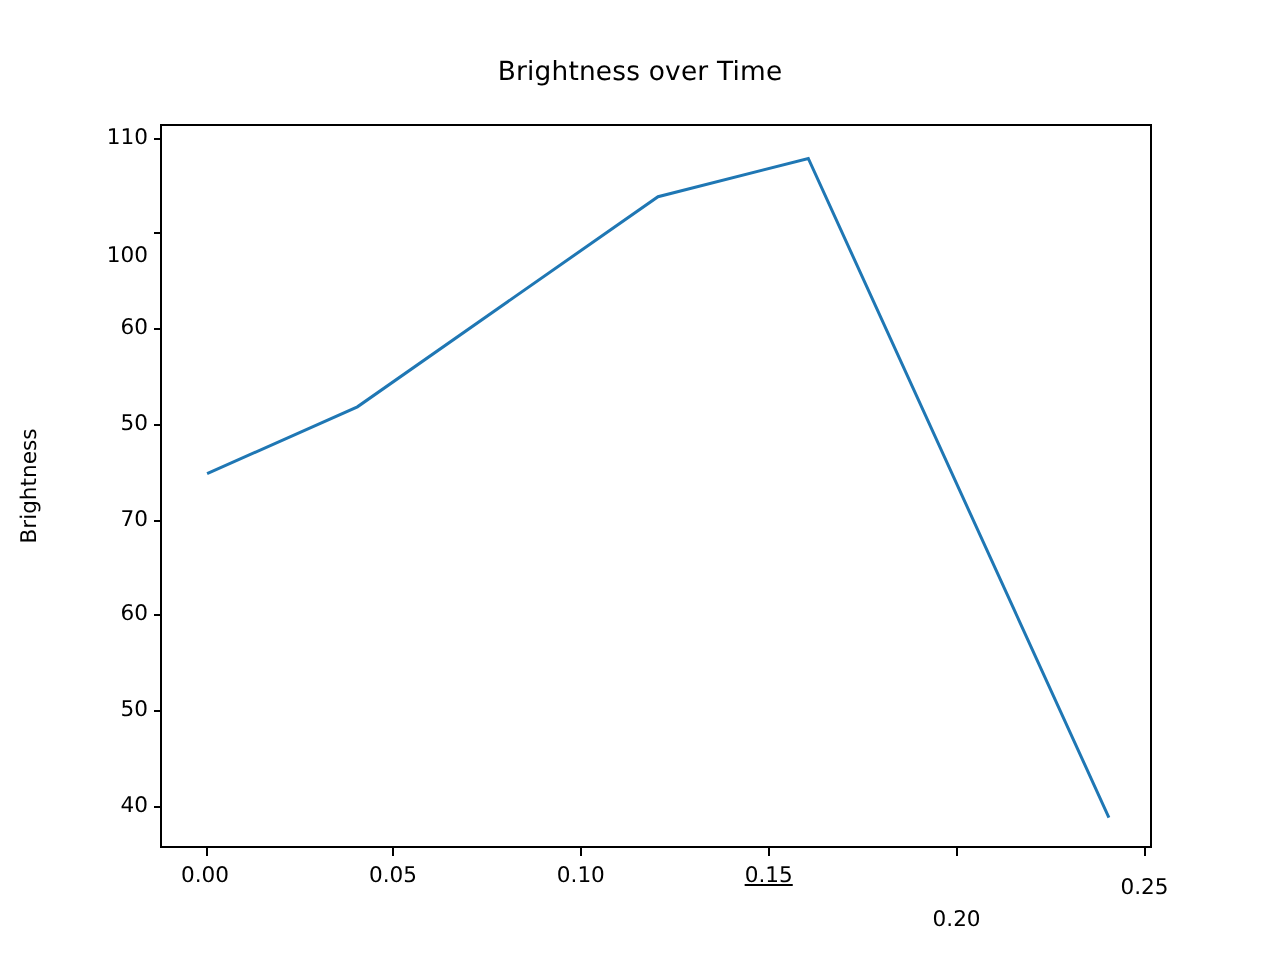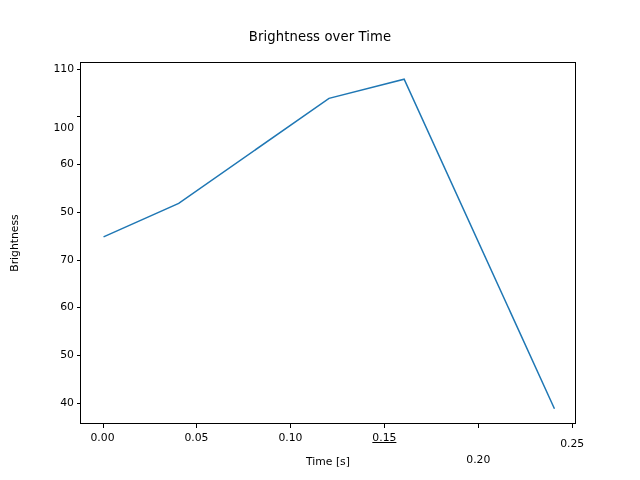--- a/index.html
+++ b/index.html
@@ -133,17 +133,16 @@
     </div>
   <div id="xtick-marks">
       <div style="position: absolute; left: 102.545px; top: 424px; width: 1px; height: 3.5px; background: rgb(0, 0, 0);"></div>
       <div style="position: absolute; left: 196.485px; top: 424px; width: 1px; height: 3.5px; background: rgb(0, 0, 0);"></div>
       <div style="position: absolute; left: 290.424px; top: 424px; width: 1px; height: 3.5px; background: rgb(0, 0, 0);"></div>
       <div style="position: absolute; left: 384.364px; top: 424px; width: 1px; height: 3.5px; background: rgb(0, 0, 0);"></div>
       <div style="position: absolute; left: 478.303px; top: 424px; width: 1px; height: 3.5px; background: rgb(0, 0, 0);"></div>
       <div style="position: absolute; left: 572.242px; top: 424px; width: 1px; height: 3.5px; background: rgb(0, 0, 0);"></div>
     </div>
 
-  <div id="xlabel">Time [s]</div>
 
   <div id="ylabel">Brightness</div>
 
 </div>
 
 </body></html>

